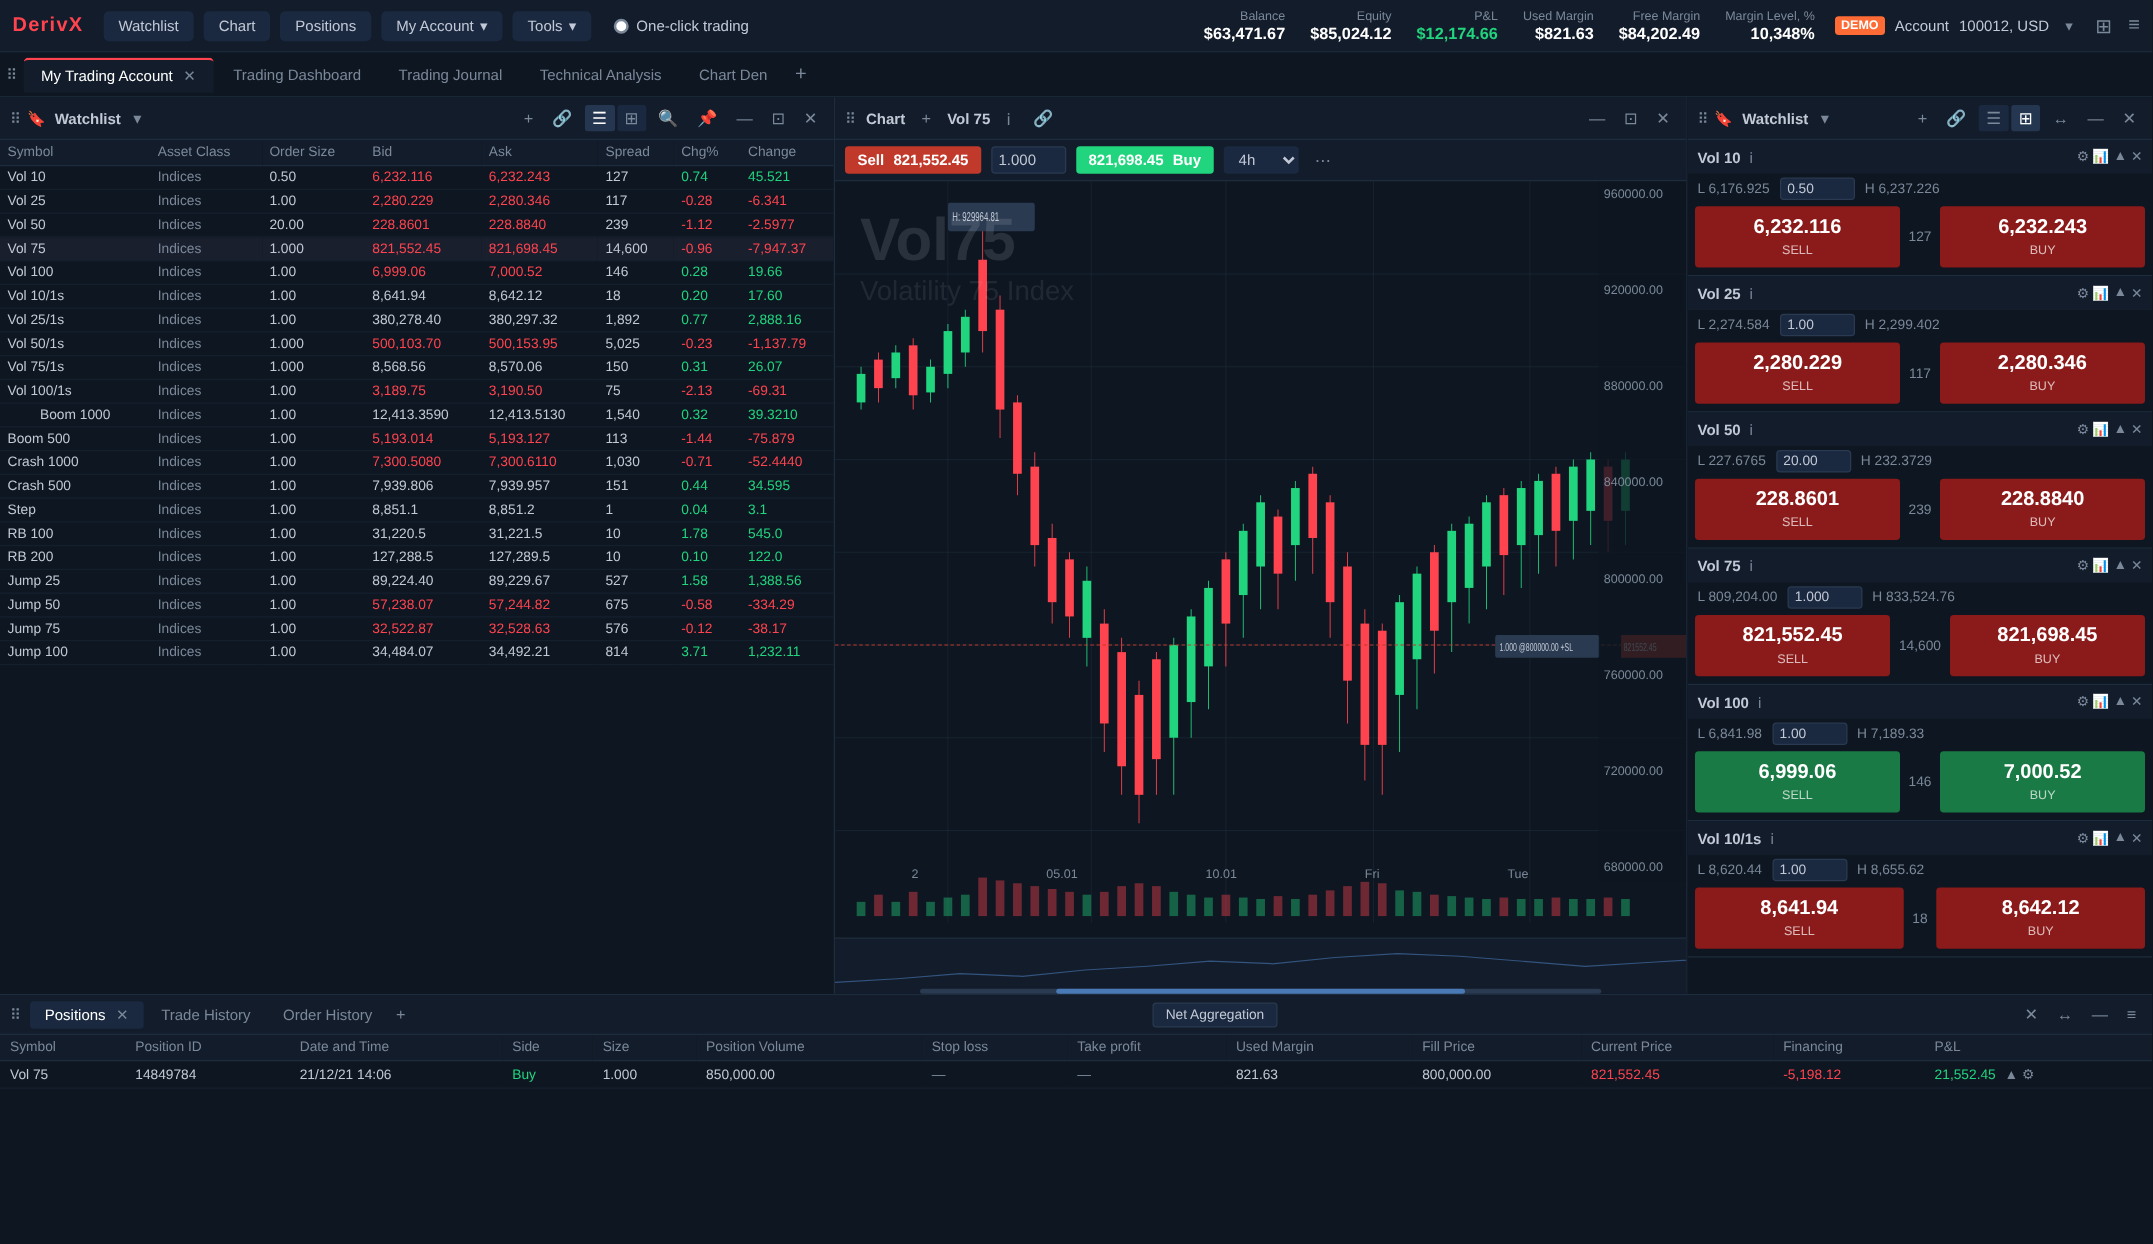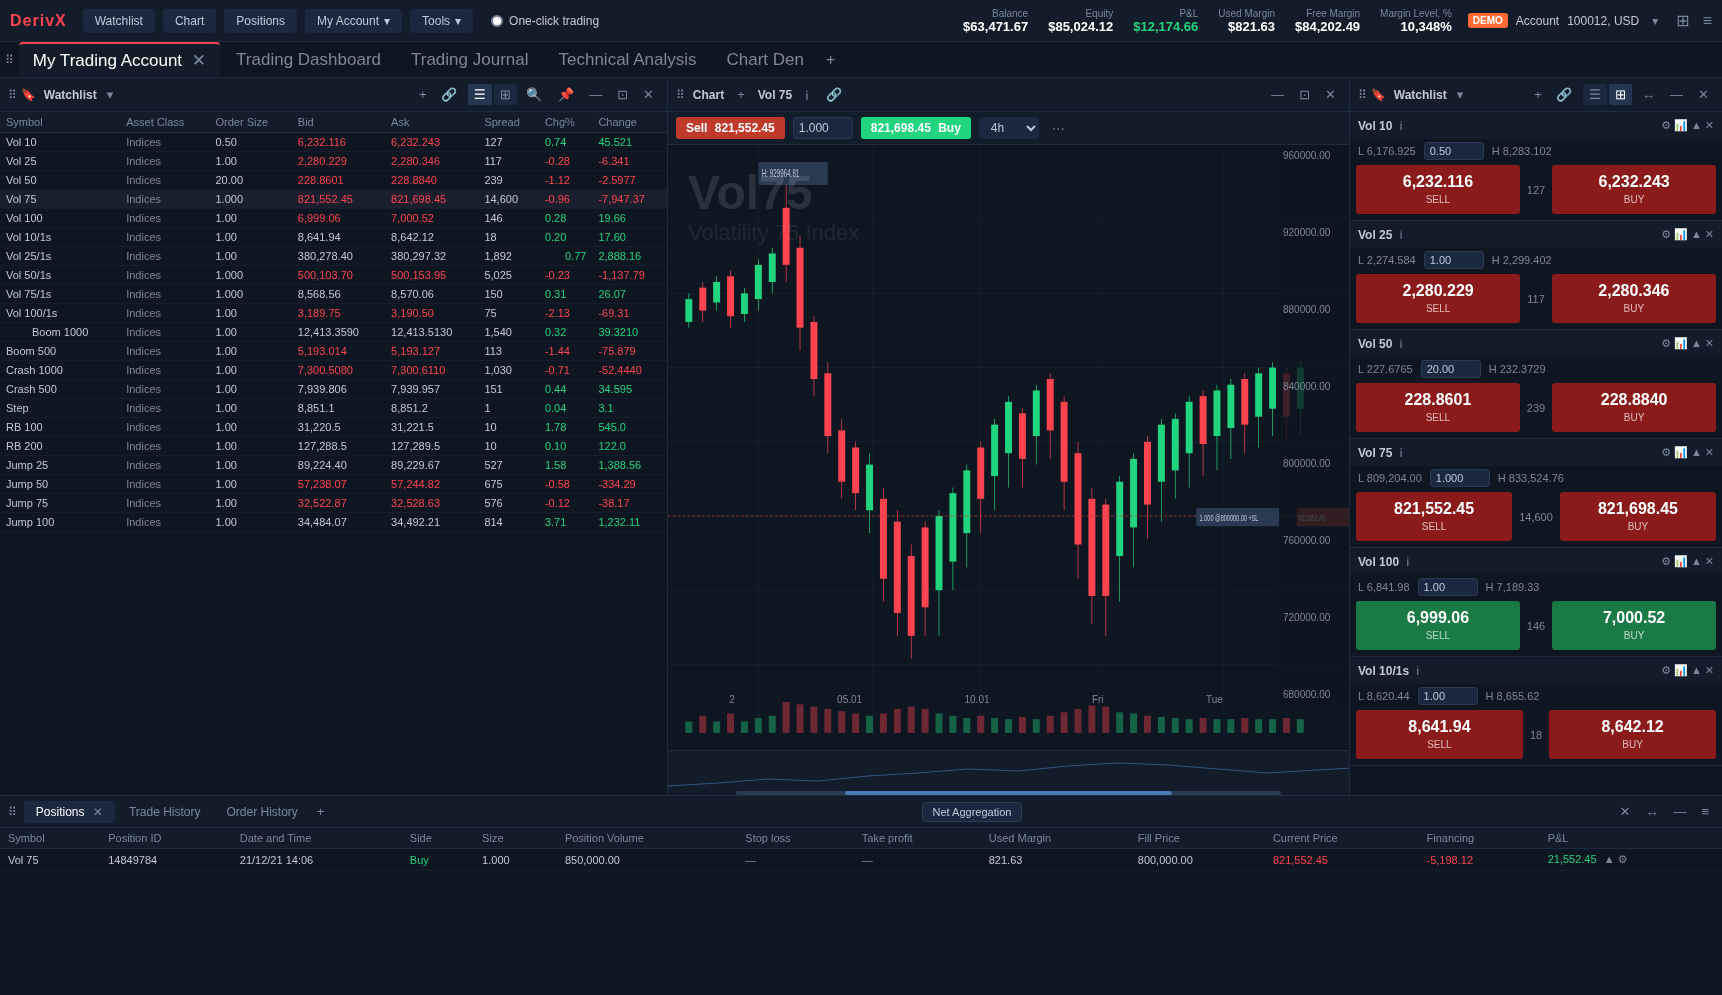--- a/index.html
+++ b/index.html
@@ -16,21 +16,21 @@
     .balance-label { color: #7a8899; font-size: 10px; }
     .balance-value { color: #fff; font-size: 13px; font-weight: 600; }
     .balance-value.green { color: #21d47e; }
     .demo-badge { background: #ff6b35; color: #fff; border-radius: 3px; padding: 2px 5px; font-size: 10px; font-weight: bold; margin-left: 8px; }
     .account-info { color: #c2c9d6; font-size: 12px; }
     .one-click-toggle { display: flex; align-items: center; gap: 6px; margin-left: 10px; }
     .toggle-dot { width: 12px; height: 12px; border-radius: 50%; background: #fff; border: 2px solid #7a8899; }
 
     
     .tab-bar { display: flex; align-items: center; background: #0e1621; height: 36px; padding: 0 5px; border-bottom: 1px solid #1e2d3d; gap: 2px; }
-    .tab-item { padding: 6px 14px; color: #7a8899; cursor: pointer; border-radius: 4px 4px 0 0; font-size: 17px; white-space: nowrap; }
+    .tab-item { padding: 6px 14px; color: #7a8899; cursor: pointer; border-radius: 4px 4px 0 0; font-size: 12px; white-space: nowrap; }
     .tab-item.active { color: #fff; background: #131c2b; border-top: 2px solid #ff444f; }
     .tab-close { color: #7a8899; margin-left: 5px; cursor: pointer; }
     .tab-add { color: #7a8899; cursor: pointer; padding: 0 6px; font-size: 16px; }
 
     
     .main-layout { display: flex; height: calc(995px - 42px - 36px - 200px); }
 
     
     .watchlist-panel { width: 668px; min-width: 668px; background: #0e1621; border-right: 1px solid #1e2d3d; display: flex; flex-direction: column; }
     .panel-header { display: flex; align-items: center; background: #131c2b; padding: 5px 8px; border-bottom: 1px solid #1e2d3d; gap: 5px; height: 34px; }
@@ -253,21 +253,21 @@
     <td style="color:#21d47e;">0.20</td>
     <td style="color:#21d47e;">17.60</td>
   </tr>
             <tr>
     <td style="color:#c2c9d6; font-weight:500;">Vol 25/1s</td>
     <td style="color:#7a8899;">Indices</td>
     <td style="color:#c2c9d6;">1.00</td>
     <td style="color:#c2c9d6;">380,278.40</td>
     <td style="color:#c2c9d6;">380,297.32</td>
     <td style="color:#c2c9d6;">1,892</td>
-    <td style="color:#21d47e;text-align:right;">0.77</td>
+    <td style="color:#21d47e;">0.77</td>
     <td style="color:#21d47e;">2,888.16</td>
   </tr>
             <tr>
     <td style="color:#c2c9d6; font-weight:500;">Vol 50/1s</td>
     <td style="color:#7a8899;">Indices</td>
     <td style="color:#c2c9d6;">1.000</td>
     <td style="color:#ff444f;">500,103.70</td>
     <td style="color:#ff444f;">500,153.95</td>
     <td style="color:#c2c9d6;">5,025</td>
     <td style="color:#ff444f;">-0.23</td>
@@ -685,21 +685,21 @@
       <div style="margin-left:auto; display:flex; gap:3px;">
         <span style="color:#7a8899; font-size:11px; cursor:pointer;">⚙</span>
         <span style="color:#7a8899; font-size:11px; cursor:pointer;">📊</span>
         <span style="color:#7a8899; font-size:11px; cursor:pointer;">▲</span>
         <span style="color:#7a8899; font-size:11px; cursor:pointer;">✕</span>
       </div>
     </div>
     <div class="rw-lh">
       <span class="rw-lh-label">L 6,176.925</span>
       <input class="rw-qty-input" type="text" value="0.50" style="">
-      <span class="rw-lh-label">H 8,283.102</span>
+      <span class="rw-lh-label">H 6,237.226</span>
     </div>
     <div class="rw-price-row">
       <button style="flex:1; background:#8b1a1a; color:#fff; border:none; border-radius:3px; padding:8px 4px; cursor:pointer;">
         <span style="font-size:16px; font-weight:bold; display:block;">6,232.116</span>
         <span style="font-size:10px; color:rgba(255,255,255,0.7);">SELL</span>
       </button>
       <div style="display:flex; flex-direction:column; align-items:center; justify-content:center; padding:0 5px;">
         <span style="color:#7a8899; font-size:11px;">127</span>
       </div>
       <button style="flex:1; background:#8b1a1a; color:#fff; border:none; border-radius:3px; padding:8px 4px; cursor:pointer;">

